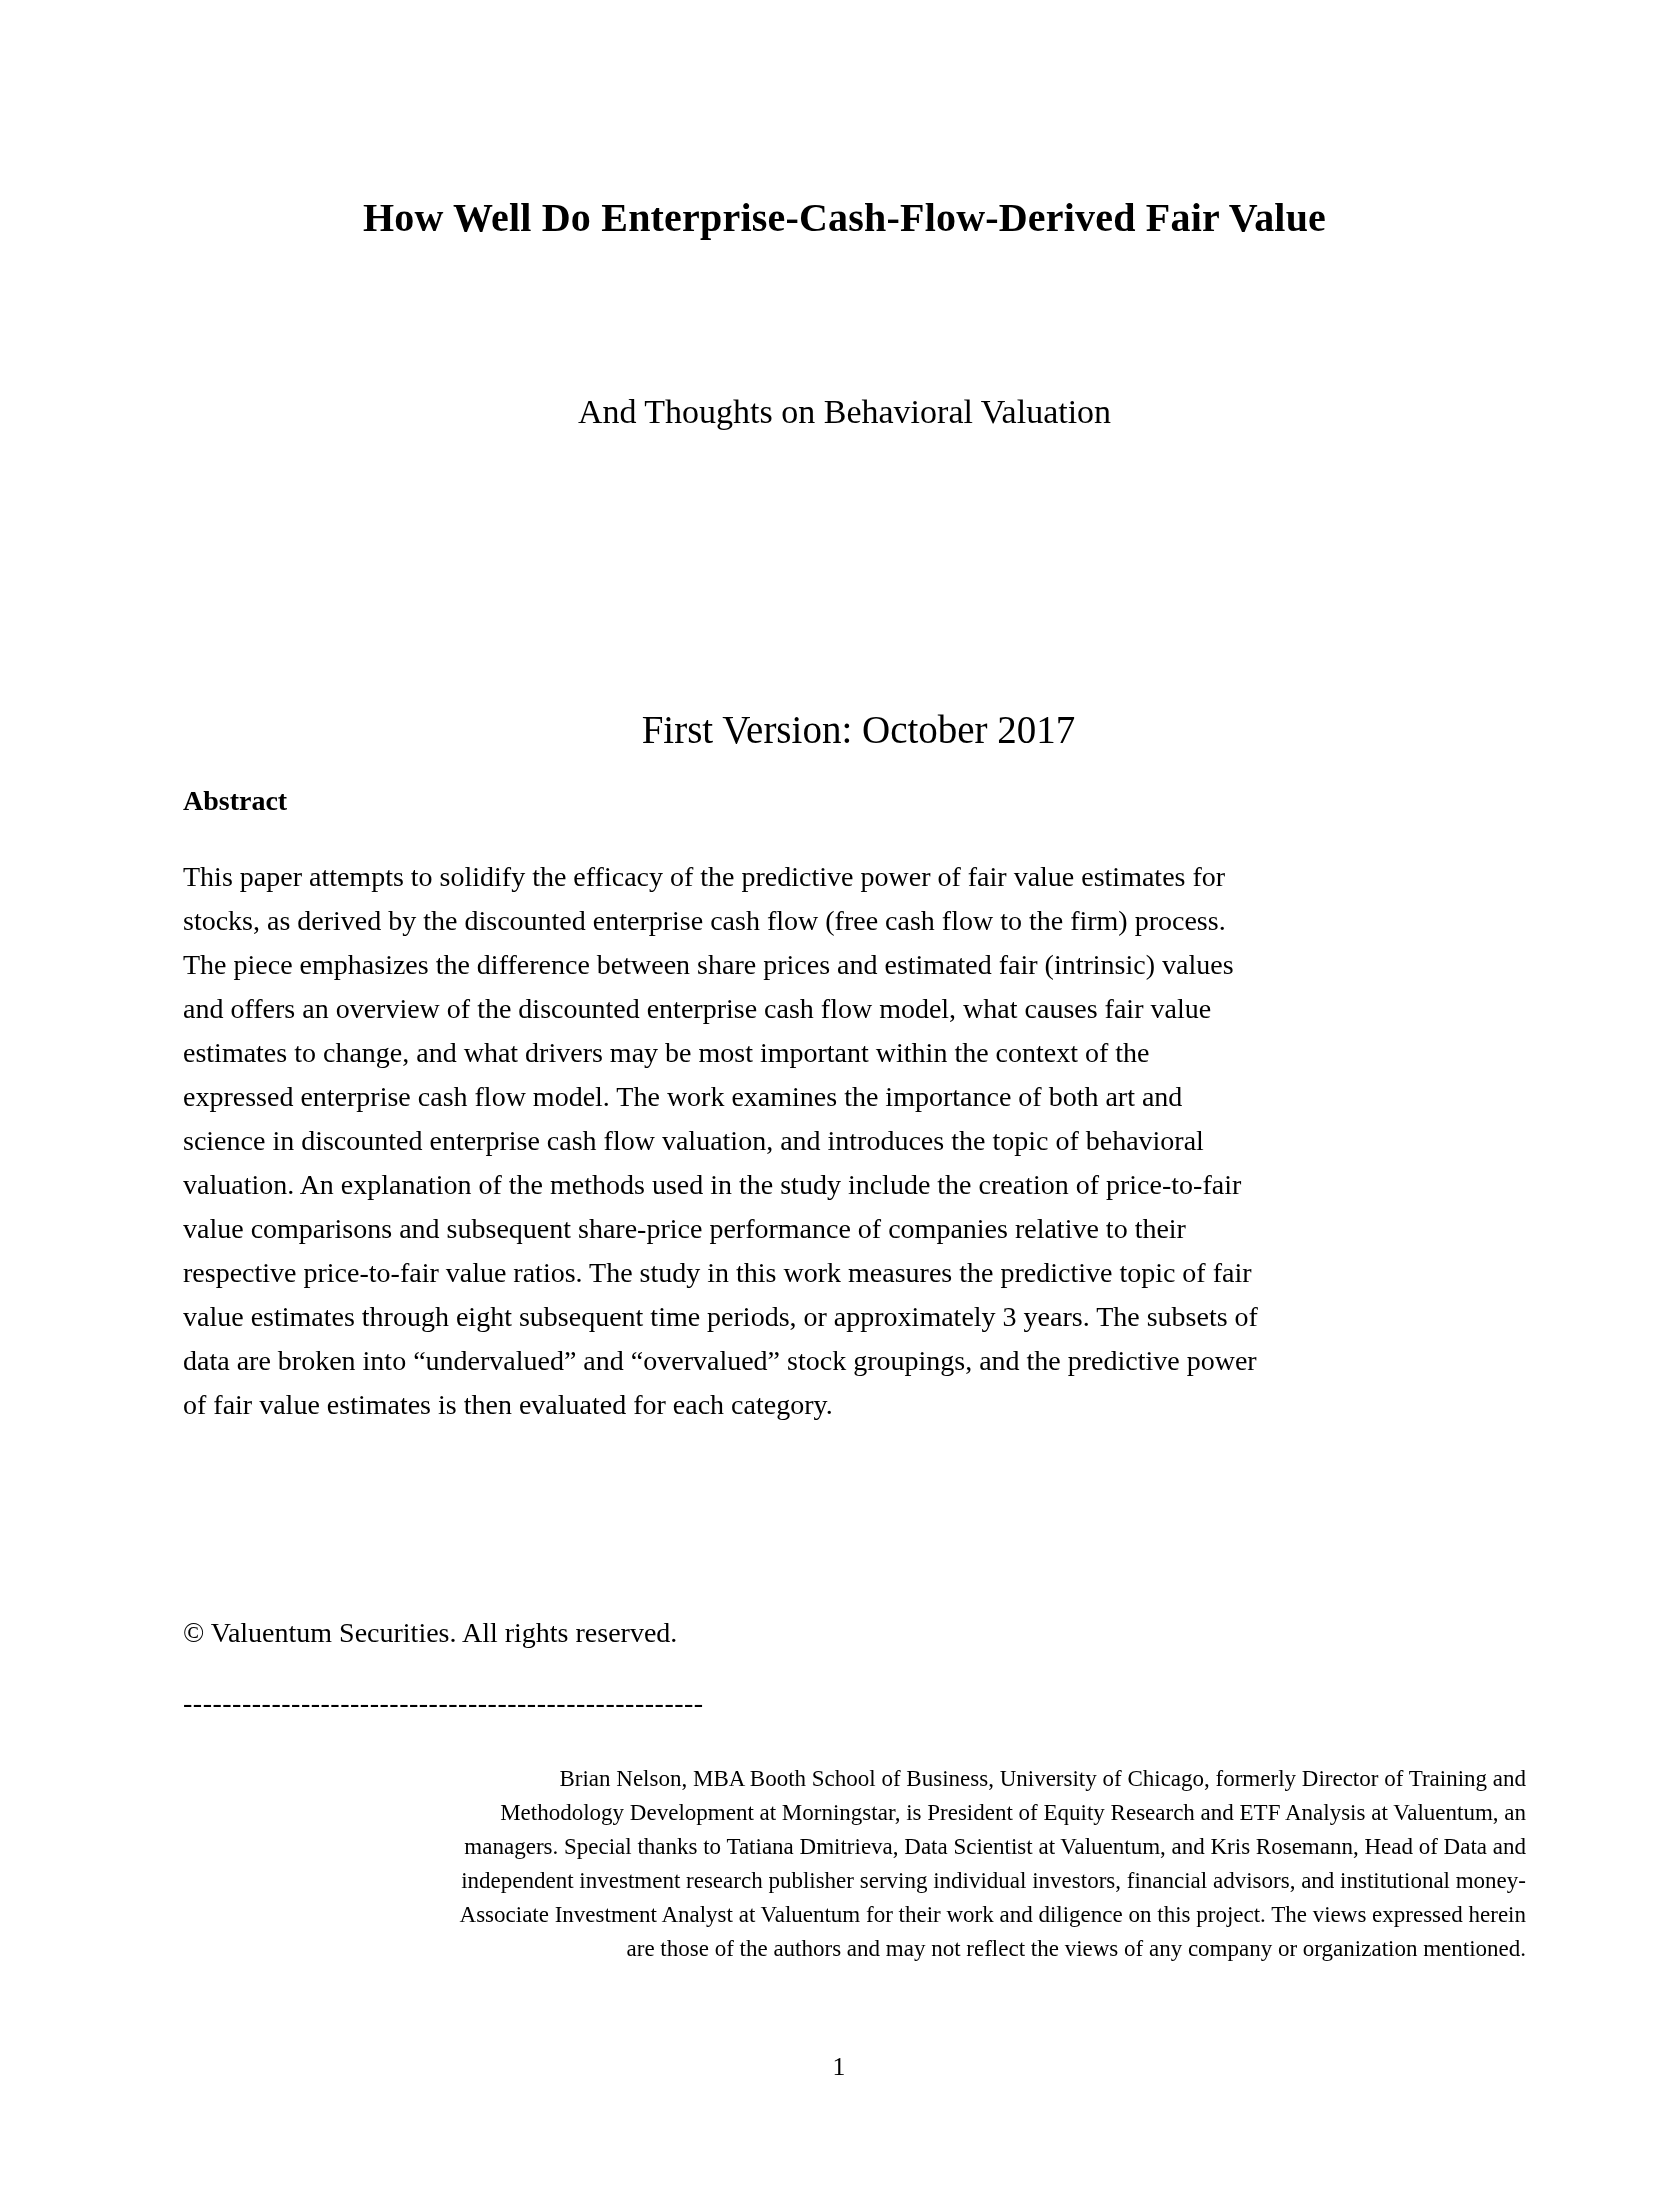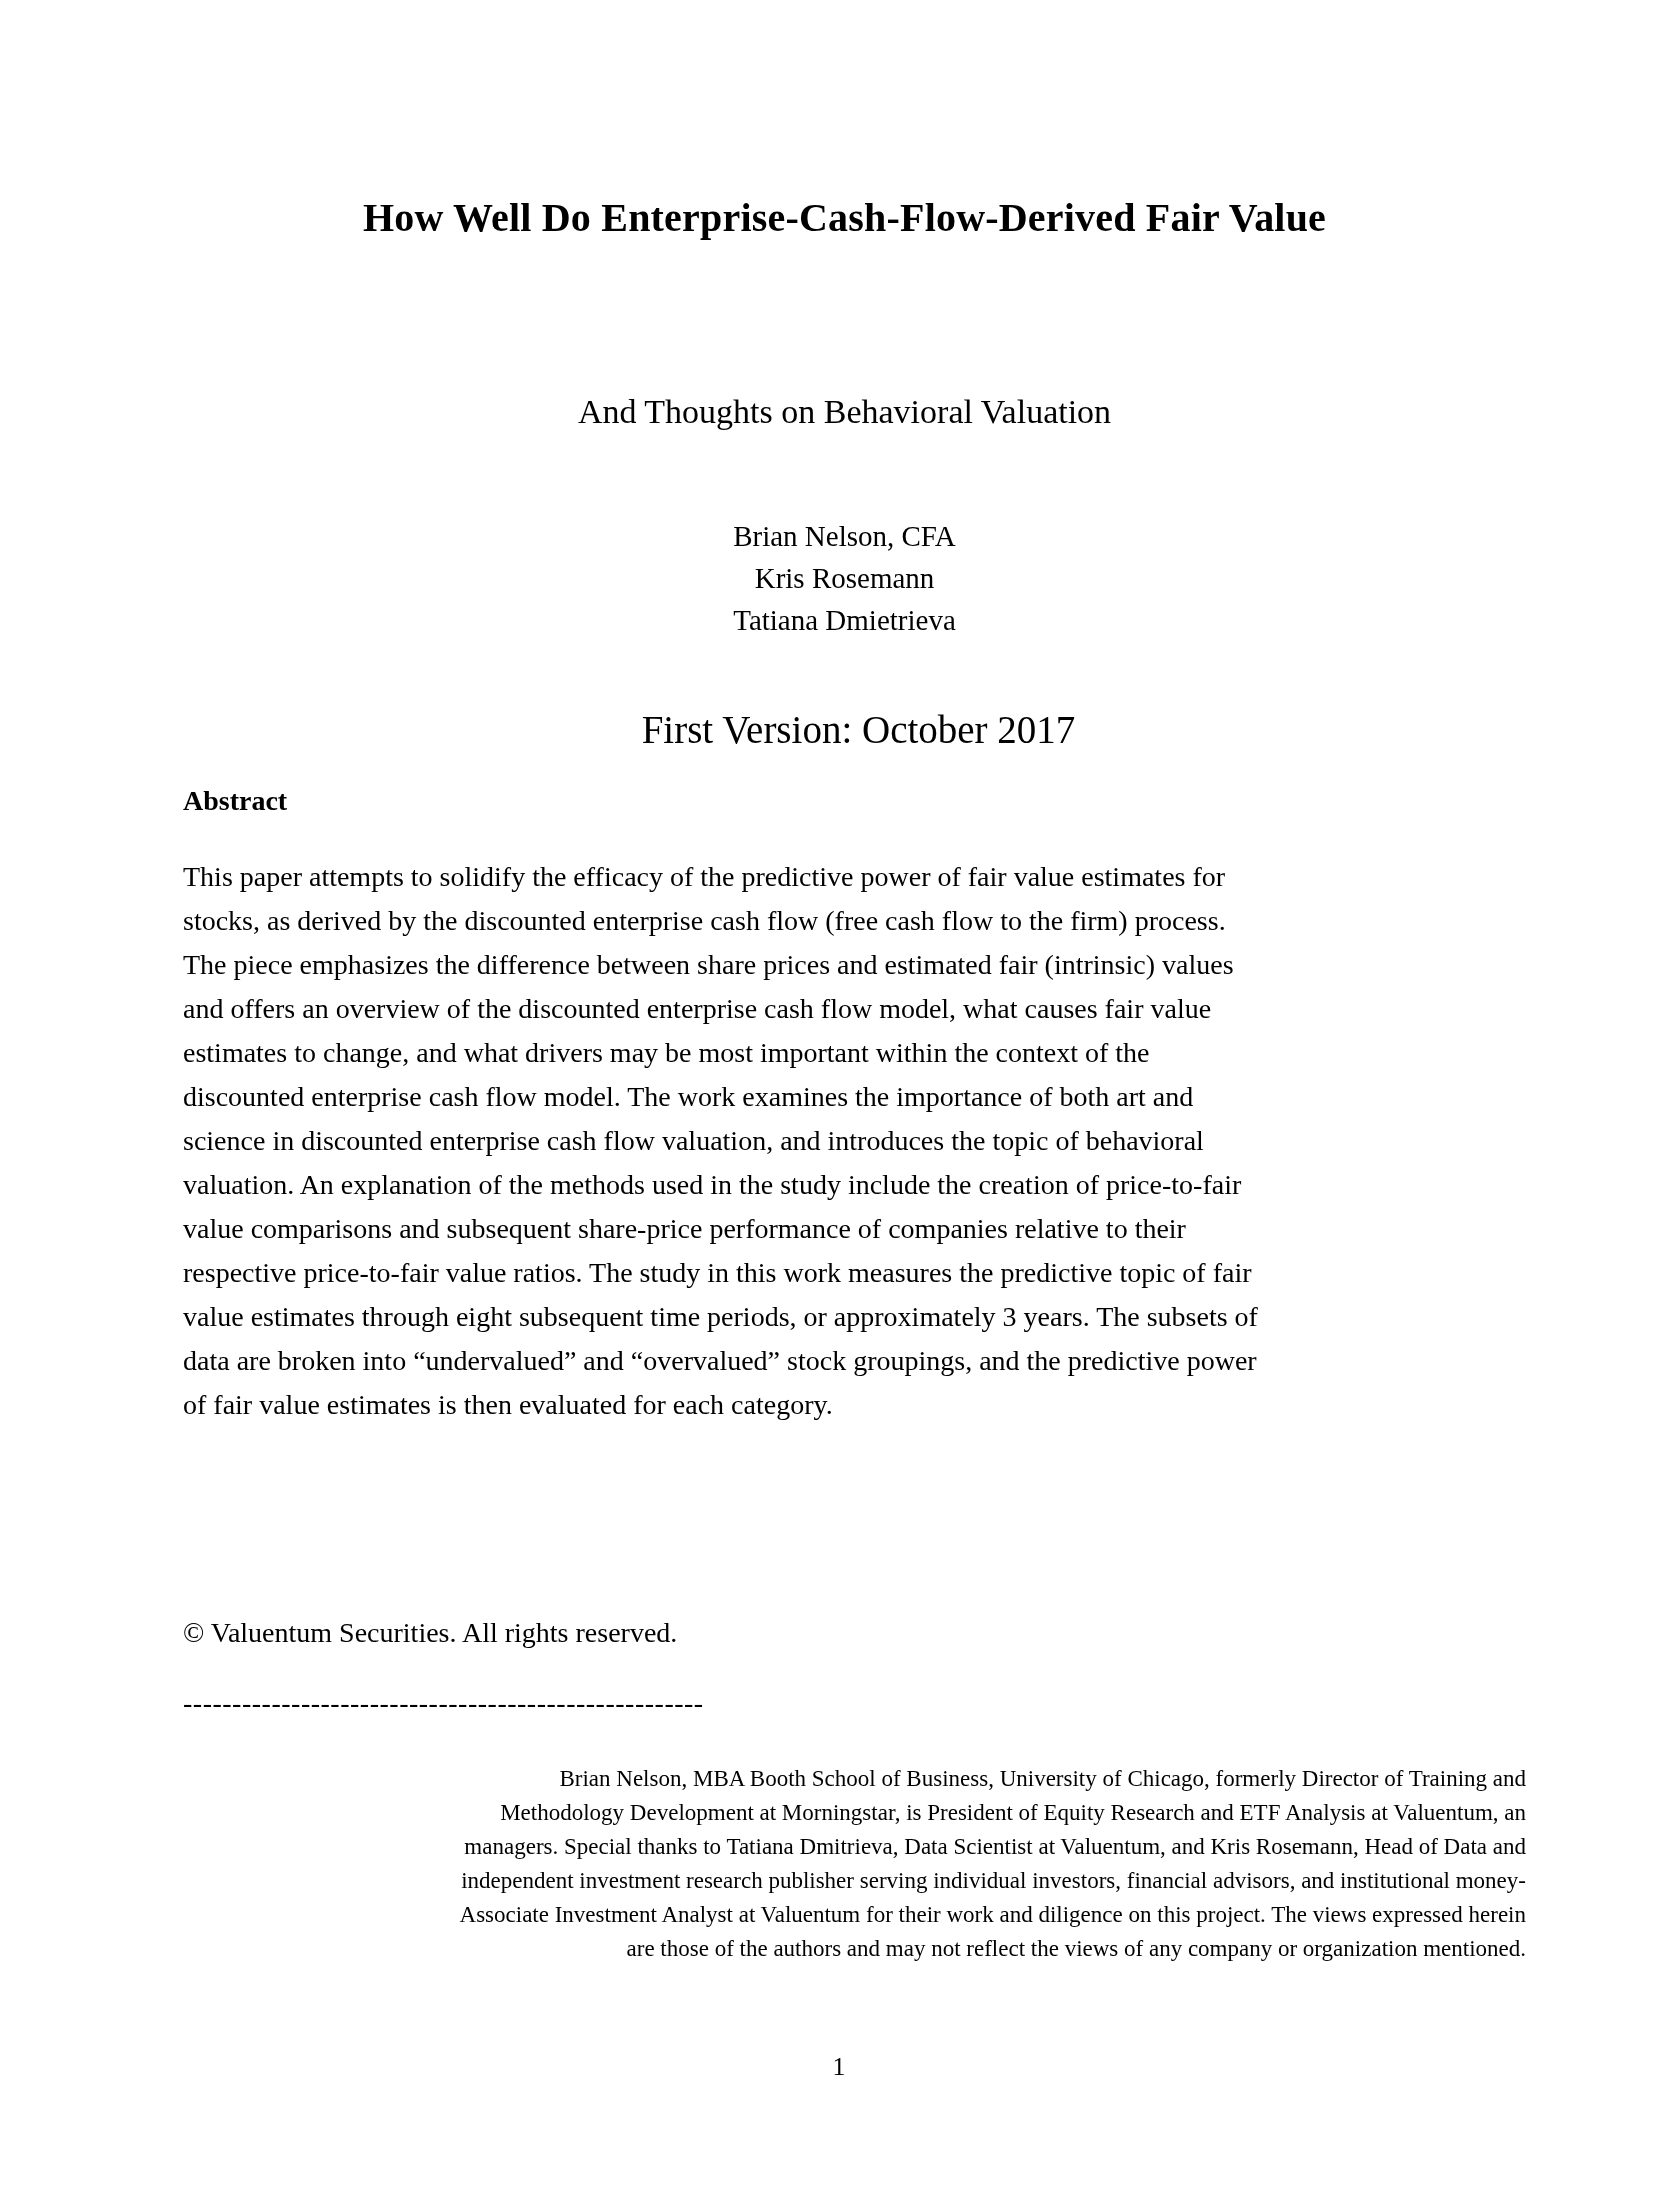--- a/index.html
+++ b/index.html
@@ -136,37 +136,32 @@
 <body>
 
 <div class="page">
 
   <div class="title-block">
     <div class="title-line">How Well Do Enterprise-Cash-Flow-Derived Fair Value</div>
   </div>
 
   <div class="subtitle">And Thoughts on Behavioral Valuation</div>
 
-  <div class="authors">
-    <span class="author-line">Brian Nelson, CFA</span>
-    <span class="author-line">Kris Rosemann</span>
-    <span class="author-line">Tatiana Dmietrieva</span>
-  </div>
 
   <div class="version-line">First Version: October 2017</div>
 
   <div class="abstract-heading">Abstract</div>
 
   <div class="abstract-body">
     <span class="ln">This paper attempts to solidify the efficacy of the predictive power of fair value estimates for</span>
     <span class="ln">stocks, as derived by the discounted enterprise cash flow (free cash flow to the firm) process.</span>
     <span class="ln">The piece emphasizes the difference between share prices and estimated fair (intrinsic) values</span>
     <span class="ln">and offers an overview of the discounted enterprise cash flow model, what causes fair value</span>
     <span class="ln">estimates to change, and what drivers may be most important within the context of the</span>
-    <span class="ln">discounted enterprise cash flow model. The work examines the importance of both art and</span>
+    <span class="ln">expressed enterprise cash flow model. The work examines the importance of both art and</span>
     <span class="ln">science in discounted enterprise cash flow valuation, and introduces the topic of behavioral</span>
     <span class="ln">valuation. An explanation of the methods used in the study include the creation of price-to-fair</span>
     <span class="ln">value comparisons and subsequent share-price performance of companies relative to their</span>
     <span class="ln">respective price-to-fair value ratios. The study in this work measures the predictive topic of fair</span>
     <span class="ln">value estimates through eight subsequent time periods, or approximately 3 years. The subsets of</span>
     <span class="ln">data are broken into “undervalued” and “overvalued” stock groupings, and the predictive power</span>
     <span class="ln">of fair value estimates is then evaluated for each category.</span>
   </div>
 
   <div class="copyright">© Valuentum Securities. All rights reserved.</div>

